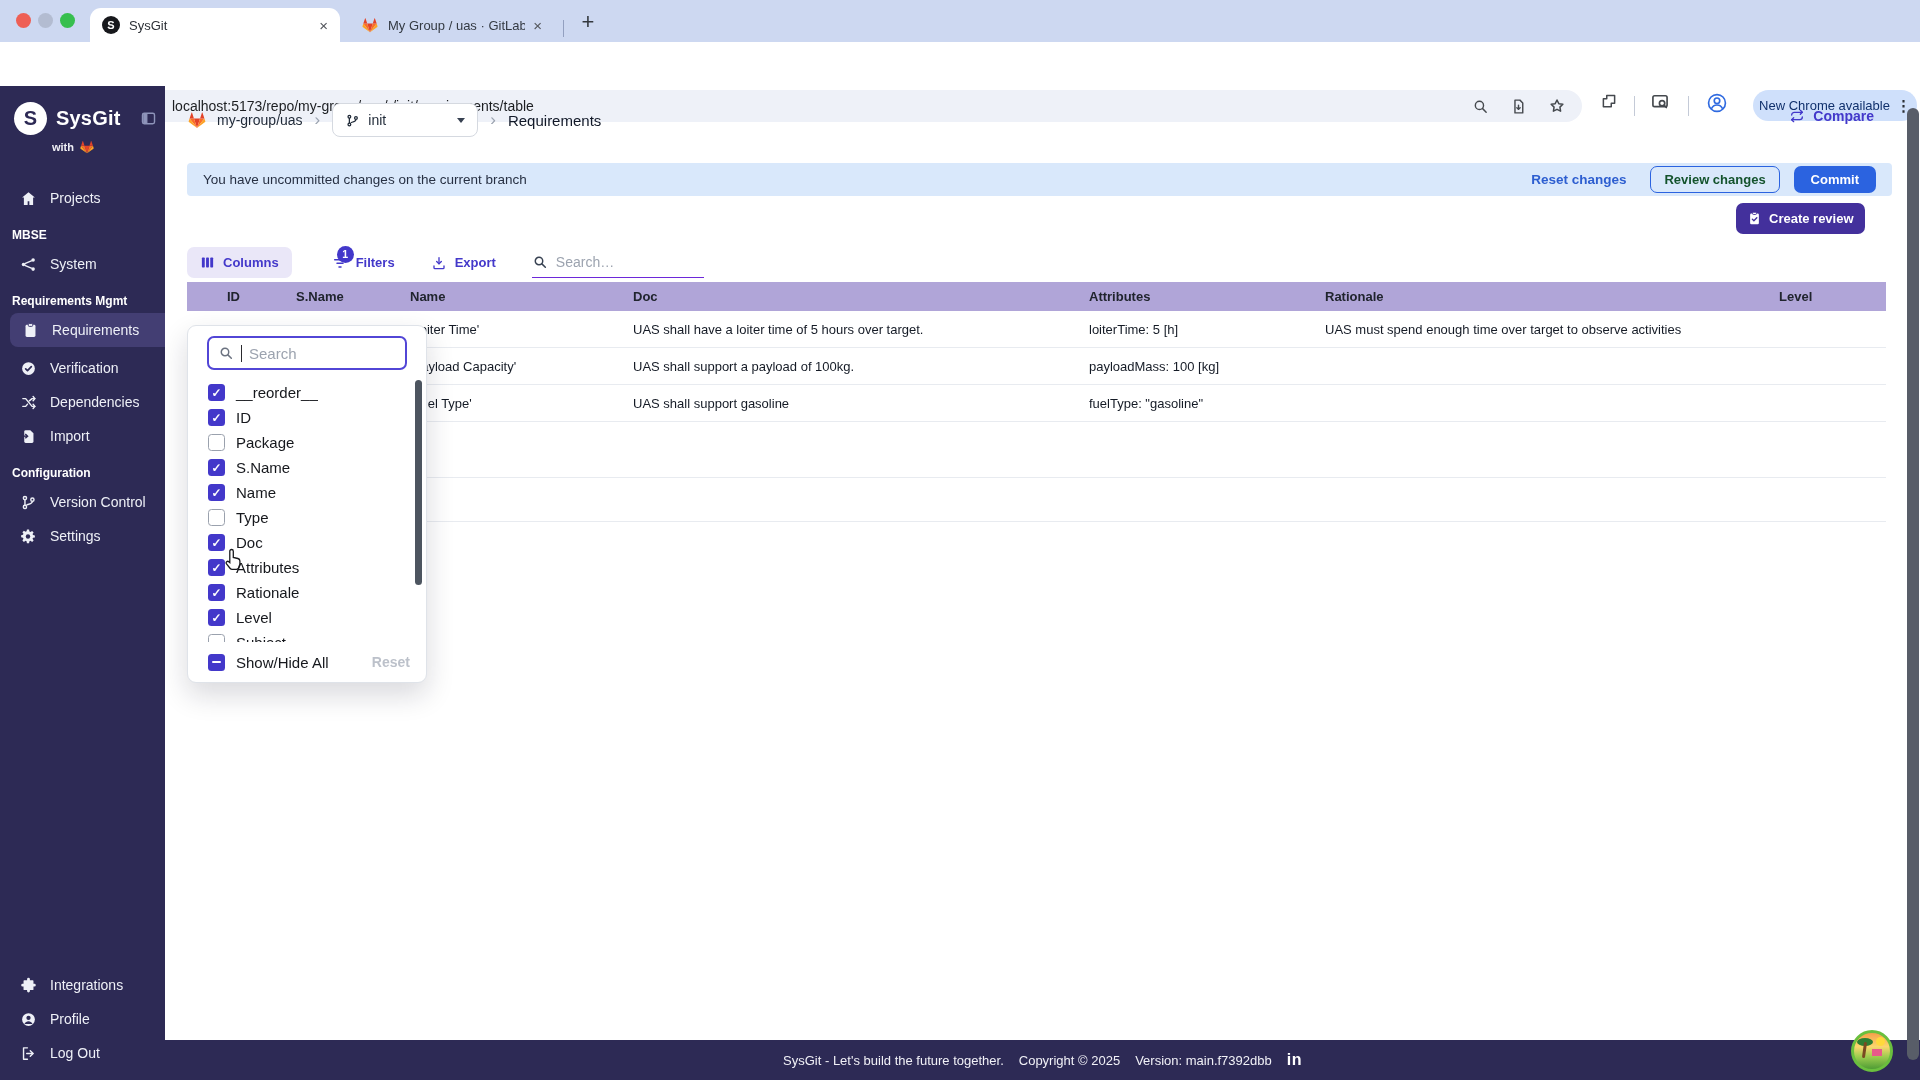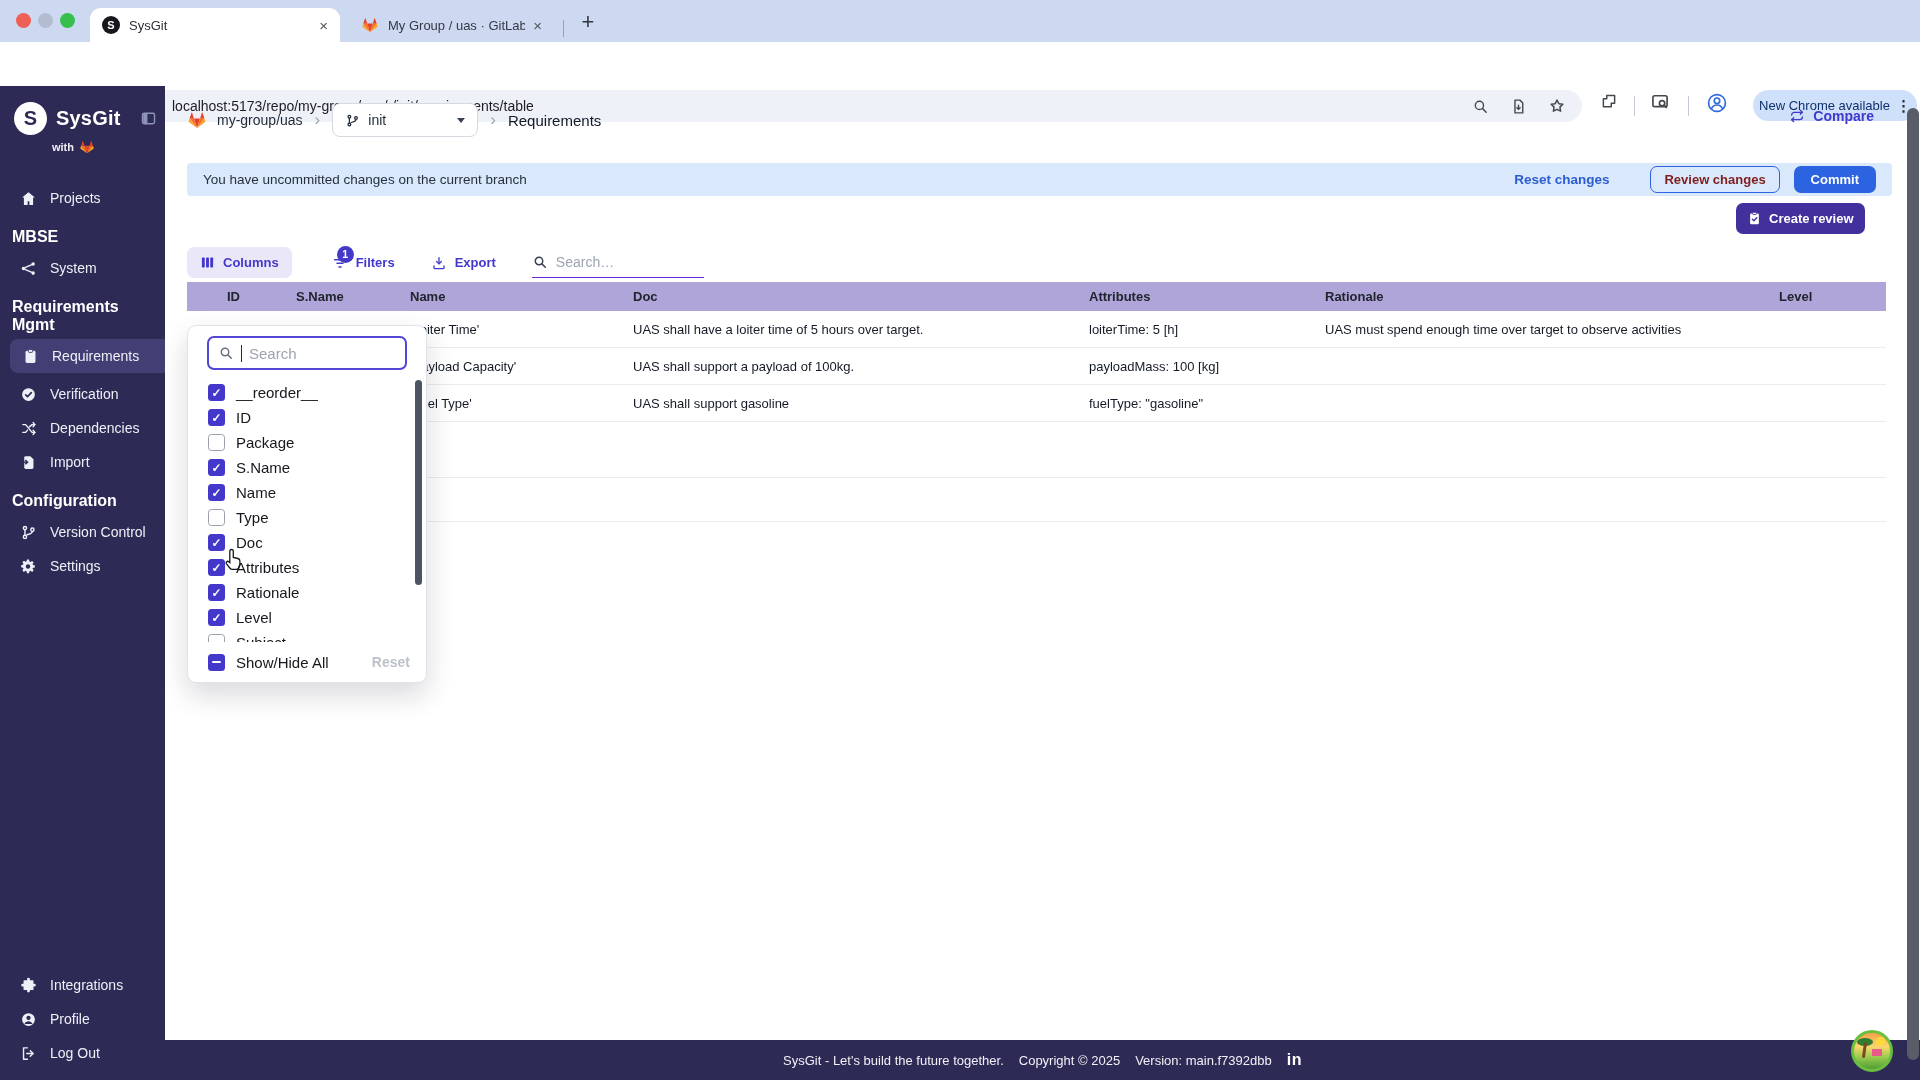--- a/index.html
+++ b/index.html
@@ -35,39 +35,39 @@
   
   .sidebar { position:absolute; left:0; top:86px; bottom:0; width:165px; background:#2d2a55; color:#ededf4; }
   .logo-row { display:flex; align-items:center; gap:9px; padding:16px 0 0 14px; }
   .logo-circle { width:33px; height:33px; border-radius:50%; background:#fff; color:#2d2a55; font-weight:bold; font-size:20px; display:flex; align-items:center; justify-content:center; }
   .logo-text { font-size:20px; font-weight:bold; color:#fff; letter-spacing:.2px; }
   .collapse { position:absolute; right:8px; top:24px; color:#8e94ba; }
   .with-row { display:flex; align-items:center; gap:5px; margin:4px 0 0 52px; font-size:11px; font-weight:bold; color:#f0f0f6; }
   .nav { margin-top:26px; }
   .nav-item { height:34px; display:flex; align-items:center; gap:13px; padding-left:20px; font-size:14px; color:#eef0f7;text-align:right; }
   .nav-item.active { background:#433e73; margin:4px 0 4px 10px; border-radius:8px 0 0 8px; padding-left:12px; }
-  .nav-section { font-size:16px; font-weight:bold; color:#fff; margin:13px 0 5px 12px; }
+  .nav-section { font-size:12px; font-weight:bold; color:#fff; margin:13px 0 5px 12px; }
   .nav-bottom { position:absolute; bottom:10px; left:0; right:0; }
   .nav svg, .nav-bottom svg { flex:none; }
 
   
   .crumb-row { position:absolute; left:187px; top:100px; height:40px; display:flex; align-items:center; }
   .crumb-sep { color:#9aa2af; font-size:17px; margin:0 12px; }
   .crumb-project { font-size:14px; color:#1f2937; margin-left:10px; }
   .branch-pill { height:34px; width:146px; border:1px solid #d5d9e0; border-radius:8px; background:#fff; display:flex; align-items:center; gap:8px; padding:0 12px; color:#1f2937; }
   .branch-pill .bname { font-size:14px; flex:1; }
   .caret { width:0; height:0; border-left:4.5px solid transparent; border-right:4.5px solid transparent; border-top:5.5px solid #374151; }
   .crumb-page { font-size:15px; color:#111827; font-weight:500; }
   .compare { position:absolute; right:46px; top:108px; display:flex; align-items:center; gap:8px; color:#4338ca; font-size:14px; font-weight:bold; }
 
   
   .banner { position:absolute; left:187px; top:163px; width:1705px; height:33px; background:#d9e8fb; border-radius:4px; display:flex; align-items:center; padding:0 16px; font-size:13.5px; color:#273043; }
   .banner .spacer { flex:1; }
   .link-reset { color:#2d5ed0; font-weight:600; }
-  .btn-review { margin-left:41px; height:27px; padding:0 13px; border:1.5px solid #2b63e0; border-radius:7px; color:#7f1d1d; font-size:13px; font-weight:bold; display:flex; align-items:center; background:transparent; }
+  .btn-review { margin-left:24px; height:27px; padding:0 13px; border:1.5px solid #2b63e0; border-radius:7px; color:#14532d; font-size:13px; font-weight:bold; display:flex; align-items:center; background:transparent; }
   .btn-commit { margin-left:14px; height:27px; padding:0 17px; border-radius:7px; background:#2b63e0; color:#fff; font-size:13px; font-weight:bold; display:flex; align-items:center; }
 
   
   .comment-btn { position:absolute; left:1739px; top:203px; width:31px; height:31px; border:1px solid #c9d0dc; border-radius:7px; background:#fff; display:flex; align-items:center; justify-content:center; }
   .create-review { position:absolute; left:1736px; top:203px; height:31px; background:#43309c; border-radius:7px; color:#fff; font-size:13px; font-weight:bold; display:flex; align-items:center; gap:7px; padding:0 11px; }
 
   
   .toolbar { position:absolute; left:187px; top:247px; height:31px; display:flex; align-items:center; color:#4338ca; }
   .chip-columns { height:31px; background:#eae7f8; border-radius:7px; display:flex; align-items:center; gap:8px; padding:8px 13px; font-size:13px; font-weight:bold; }
   .tb-filters { position:relative; display:flex; align-items:center; gap:8px; margin-left:40px; font-size:13px; font-weight:bold; }

